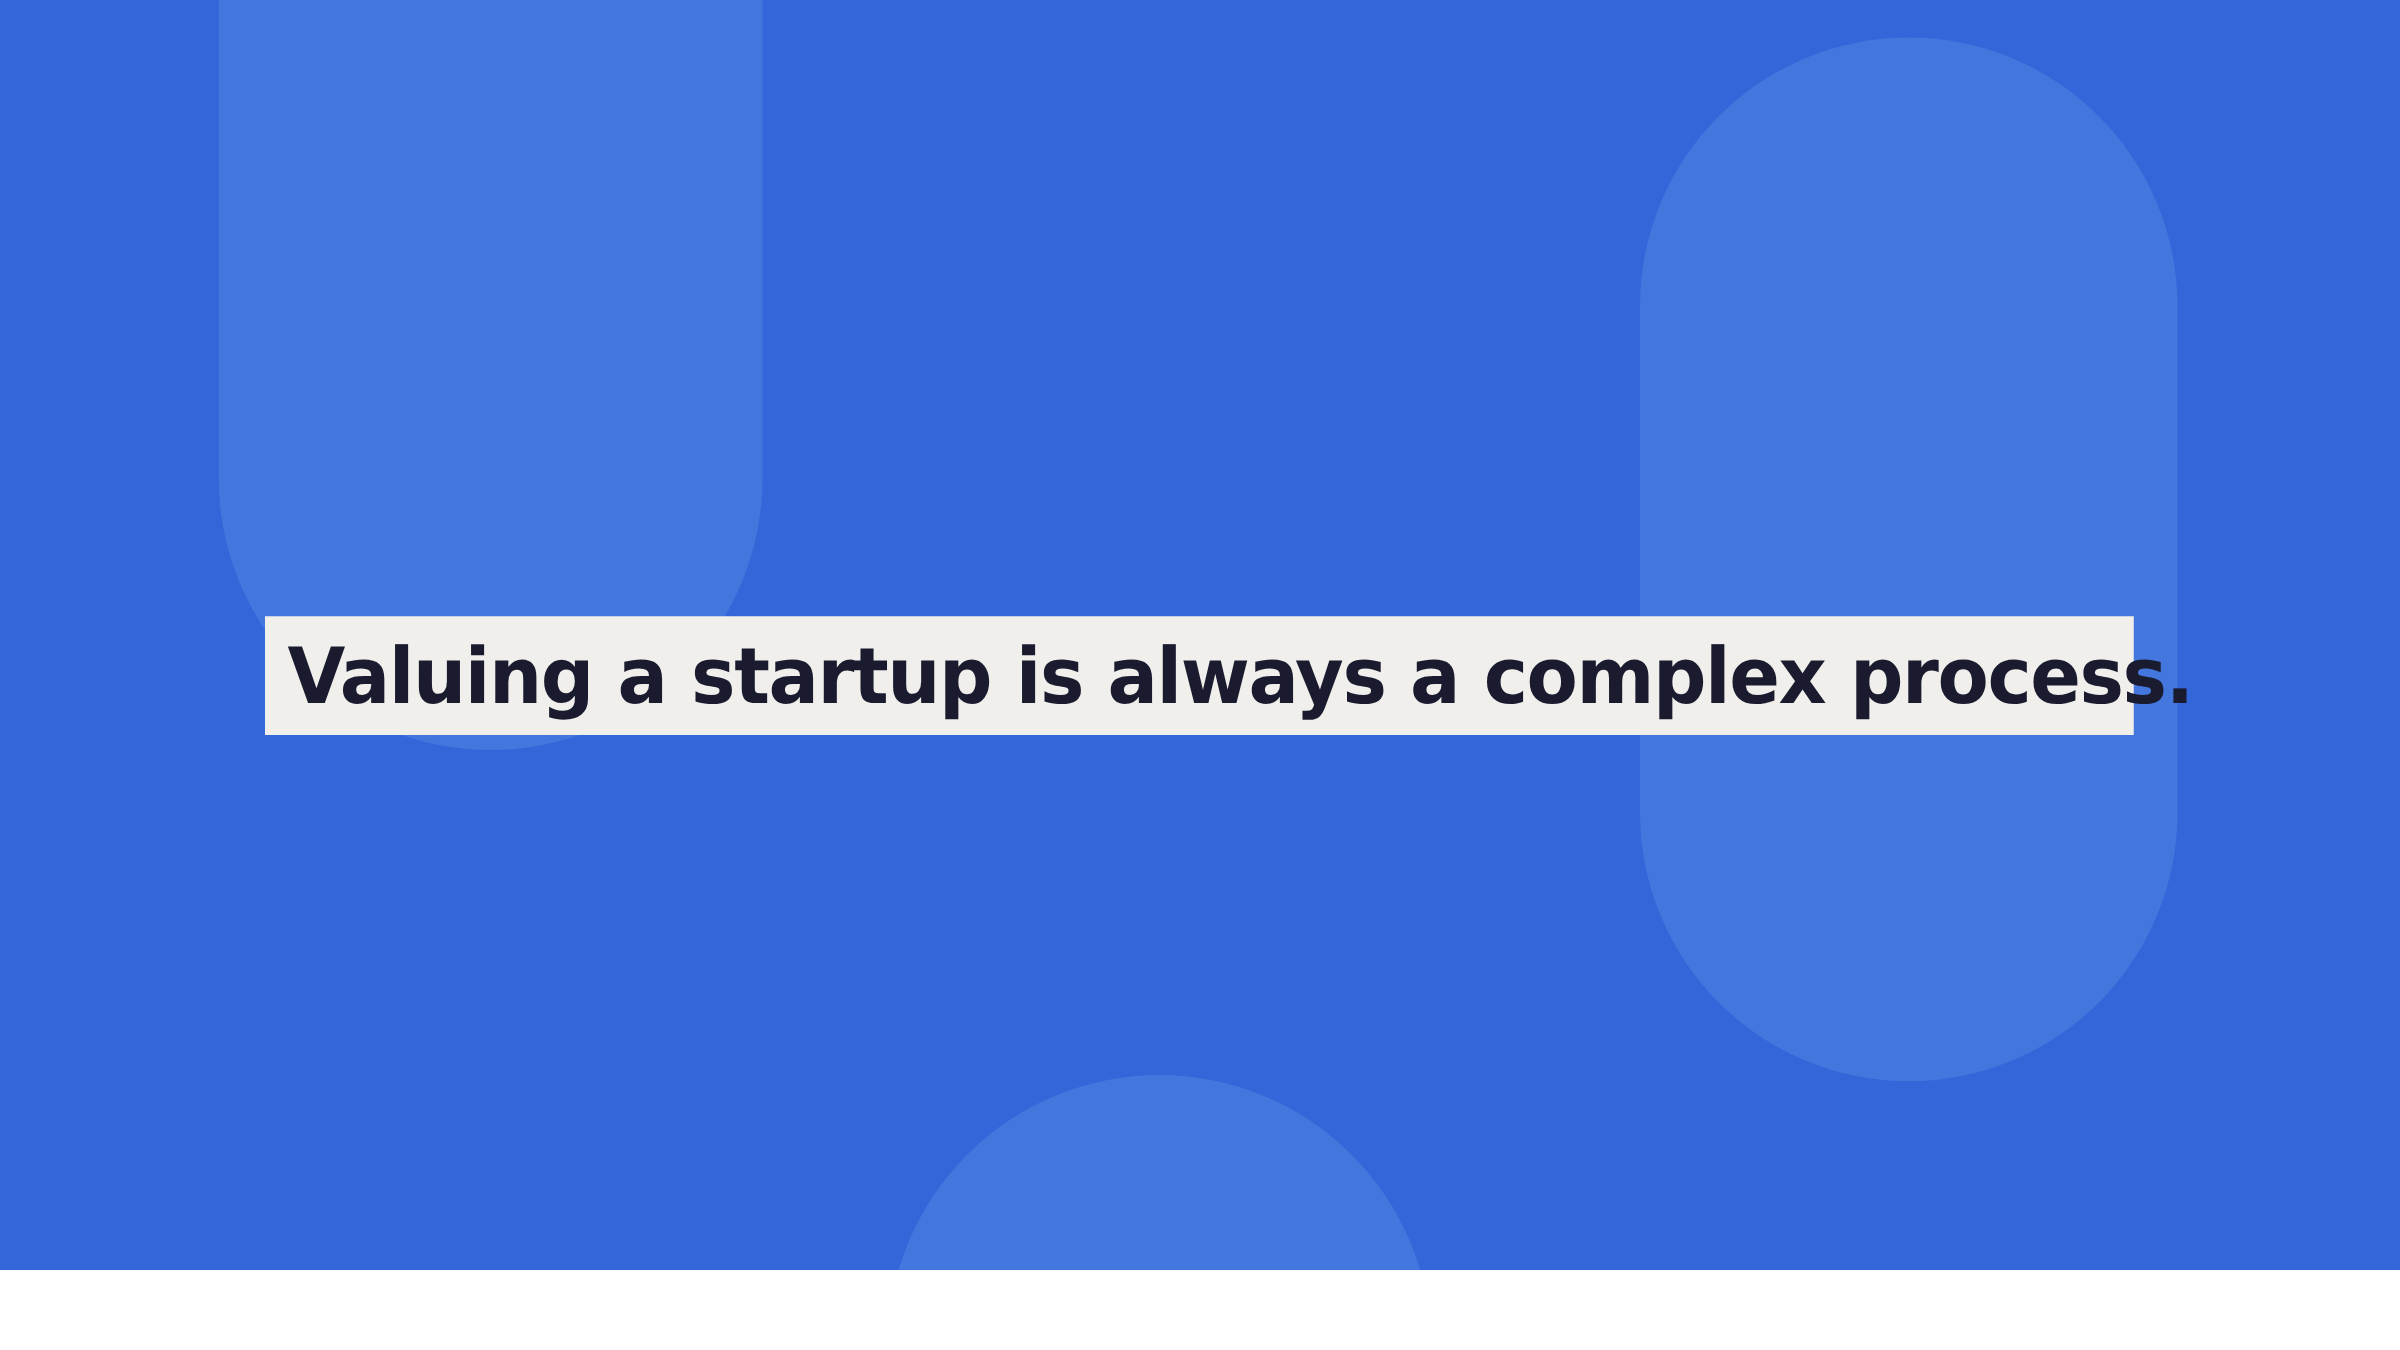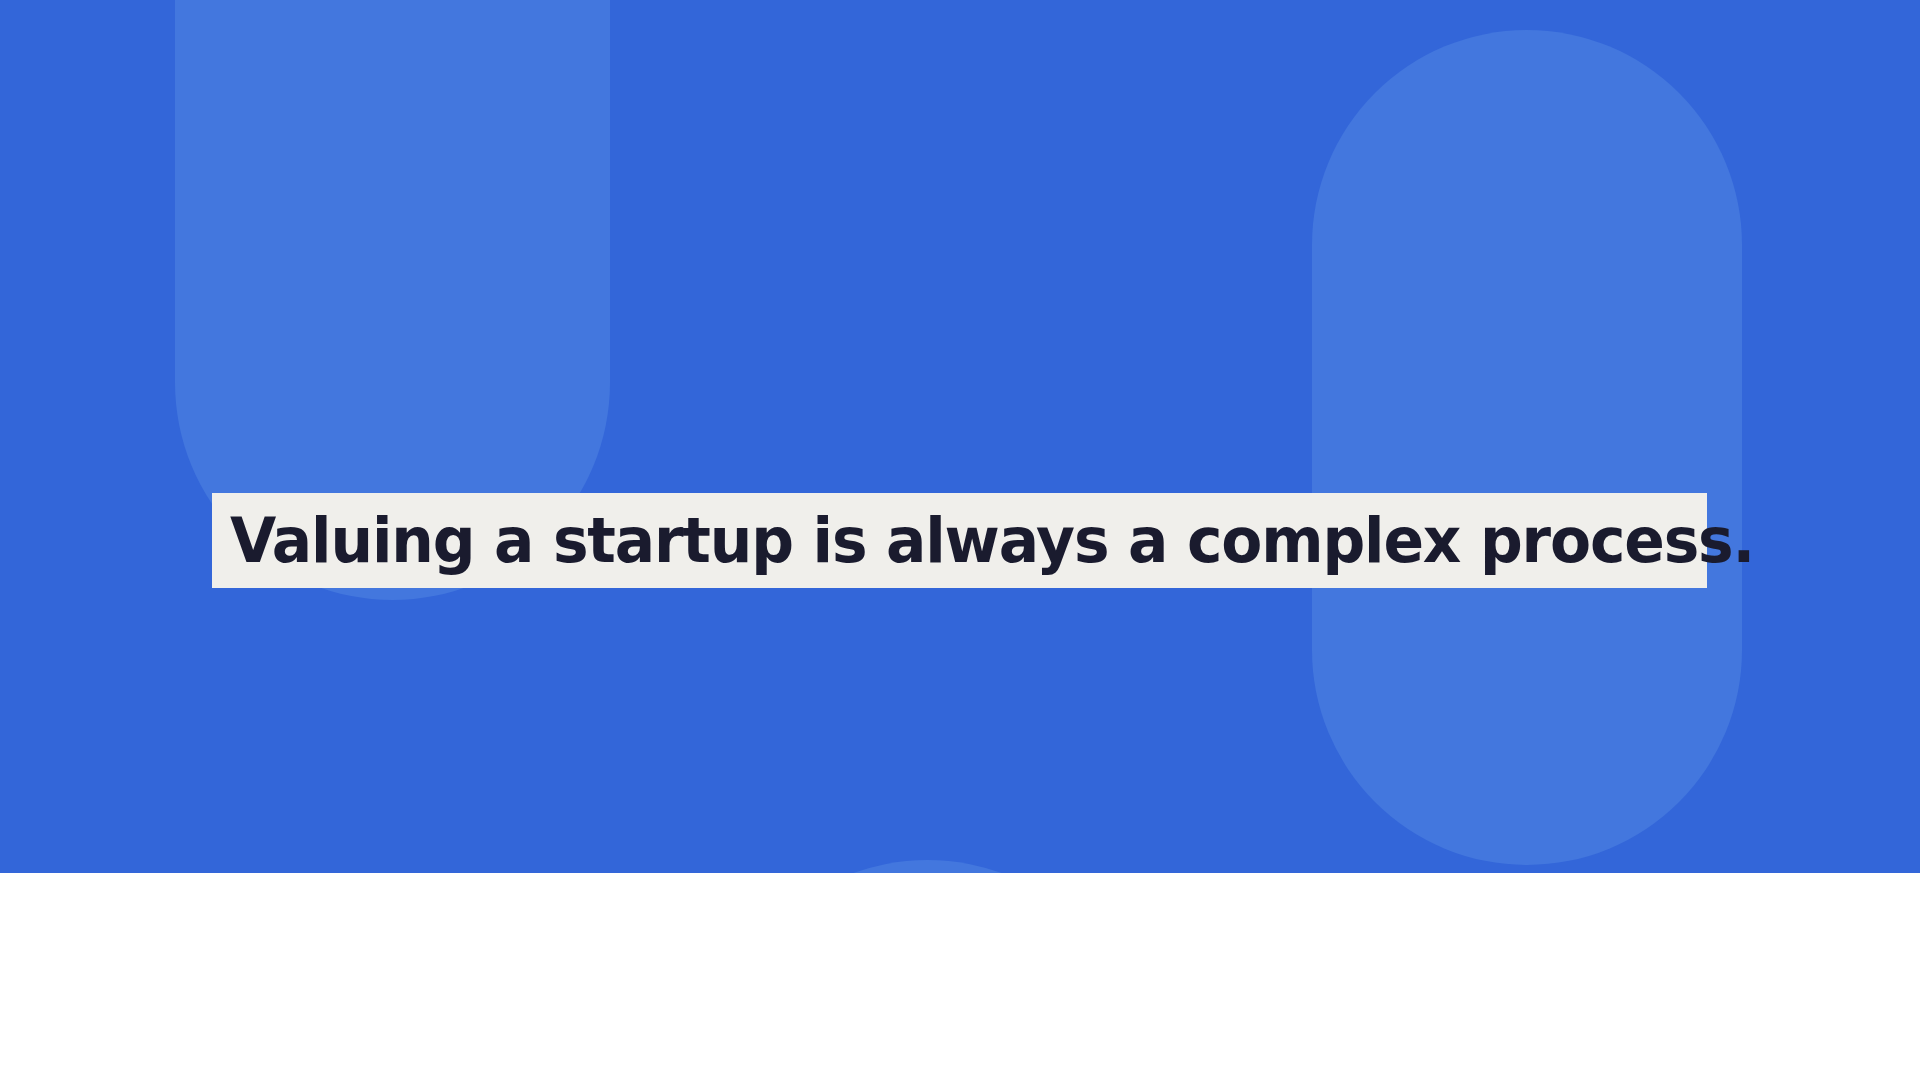--- a/index.html
+++ b/index.html
@@ -11,21 +11,21 @@
     overflow: hidden;
   }
 
   body {
     font-family: "Liberation Sans", sans-serif;
   }
 
   #slide {
     position: relative;
     width: 1920px;
-    height: 873px;
+    height: 1016px;
     background: #3366D9;
     overflow: hidden;
   }
 
   
   .shape {
     position: absolute;
     background: #4377DE;
   }
 

